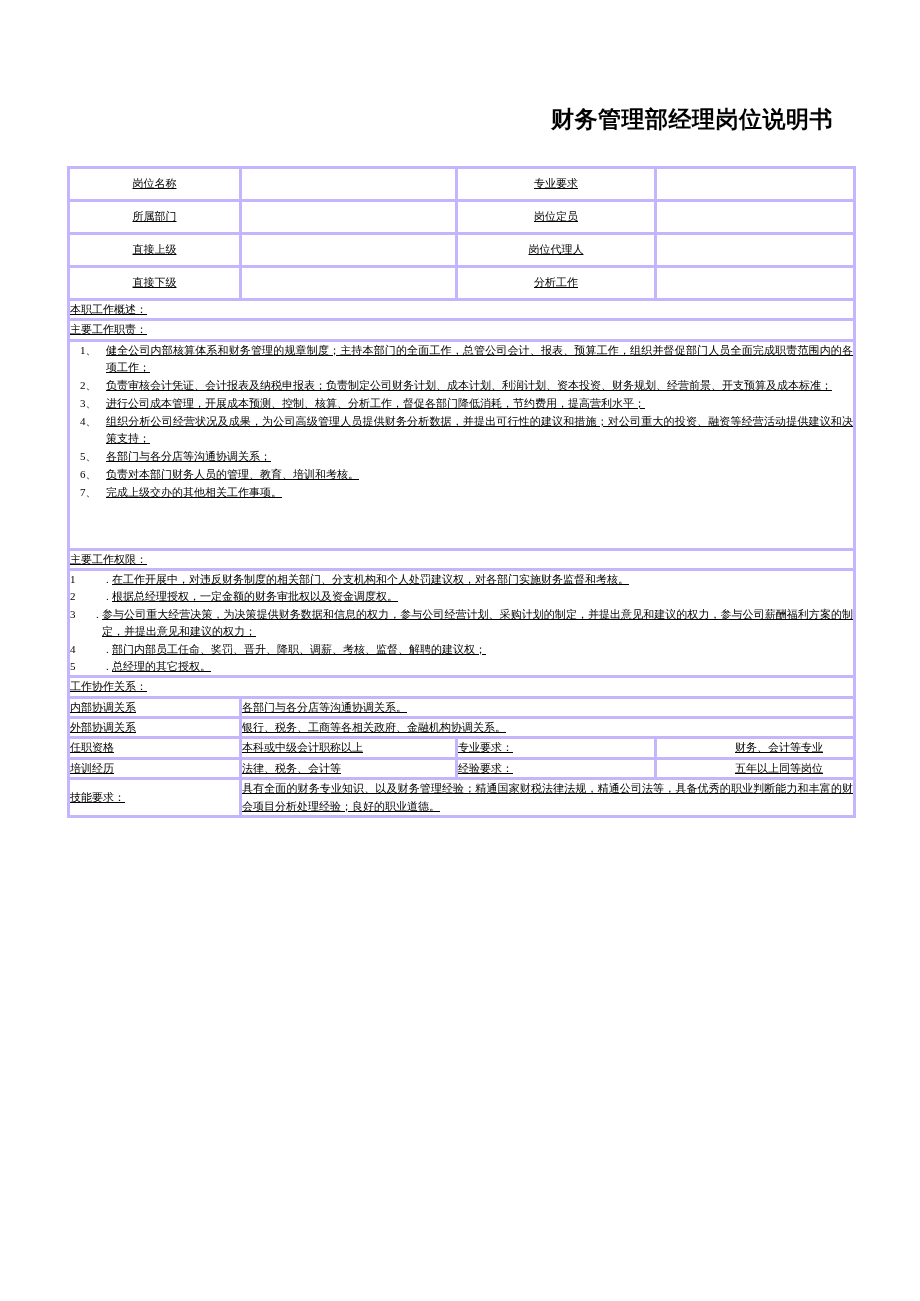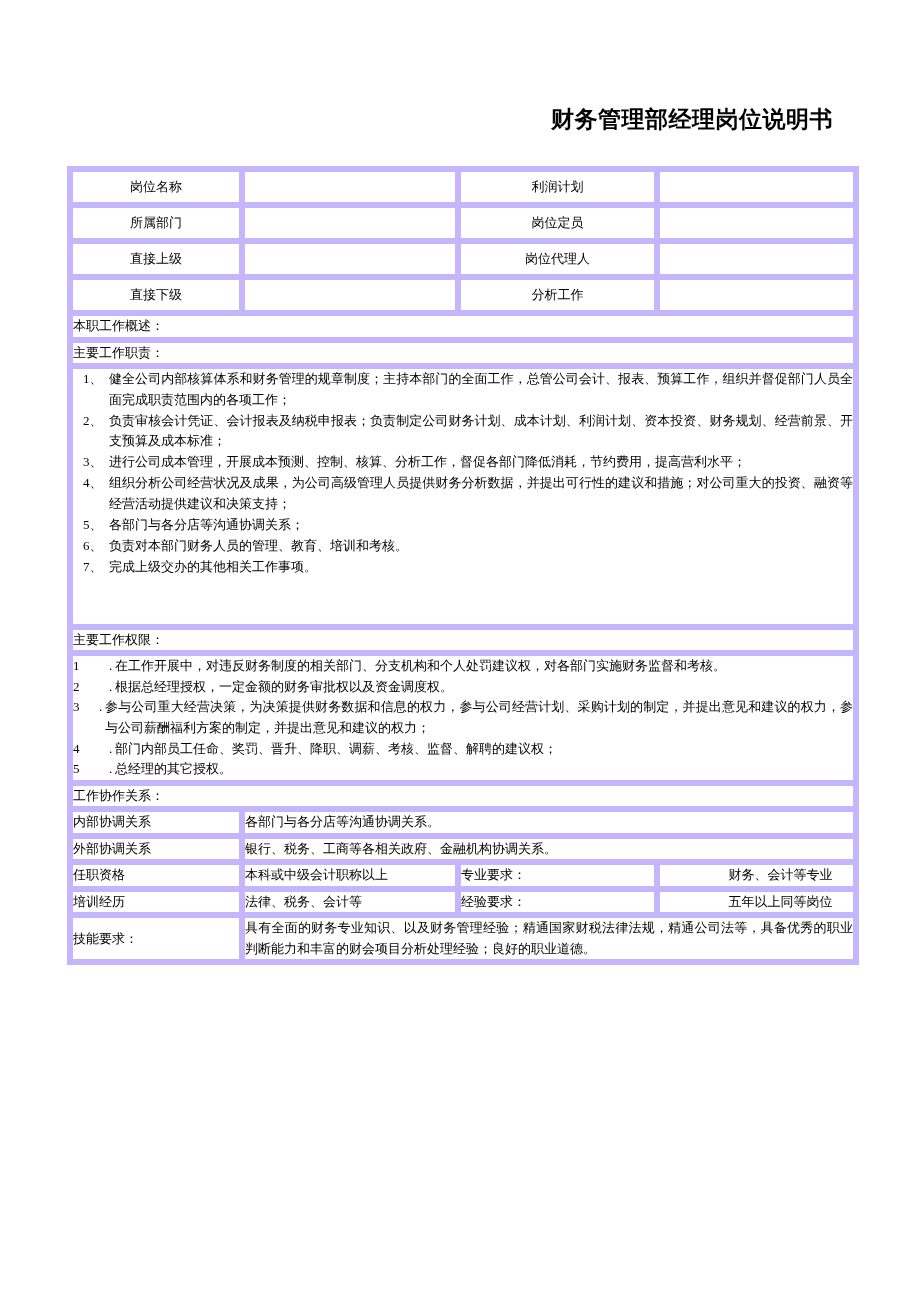--- a/index.html
+++ b/index.html
@@ -34,25 +34,26 @@
   }
   .jd-table {
     position: absolute;
     left: 67px;
     top: 166px;
     width: 786px;
     border-collapse: collapse;
     table-layout: fixed;
   }
   .jd-table td {
-    border: 6px solid #c4b5fd;
+    border: 3px solid #c4b5fd;
     padding: 0;
     vertical-align: middle;
-    font-size: 13px;
+    font-size: 11px;
     line-height: 1.58;
+    text-decoration: underline;
   }
   
   .info-label {
     text-align: center;
     height: 30px;
     font-size: 14.5px;
   }
   .info-value {
     height: 30px;
   }
@@ -145,21 +146,21 @@
       <col style="width:172px">
       <col style="width:216px">
       <col style="width:199px">
       <col style="width:199px">
     </colgroup>
     <tbody>
 
       <tr>
         <td class="info-label">岗位名称</td>
         <td class="info-value"></td>
-        <td class="info-label">利润计划</td>
+        <td class="info-label">专业要求</td>
         <td class="info-value"></td>
       </tr>
       <tr>
         <td class="info-label">所属部门</td>
         <td class="info-value"></td>
         <td class="info-label">岗位定员</td>
         <td class="info-value"></td>
       </tr>
       <tr>
         <td class="info-label">直接上级</td>

